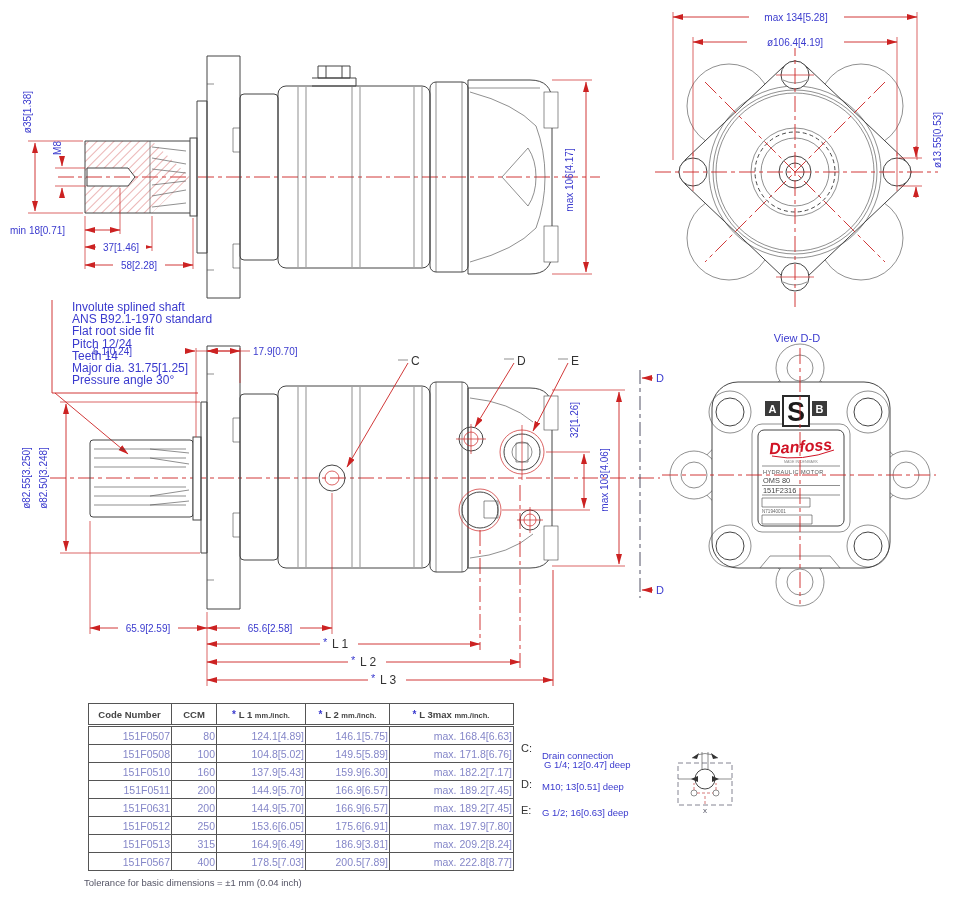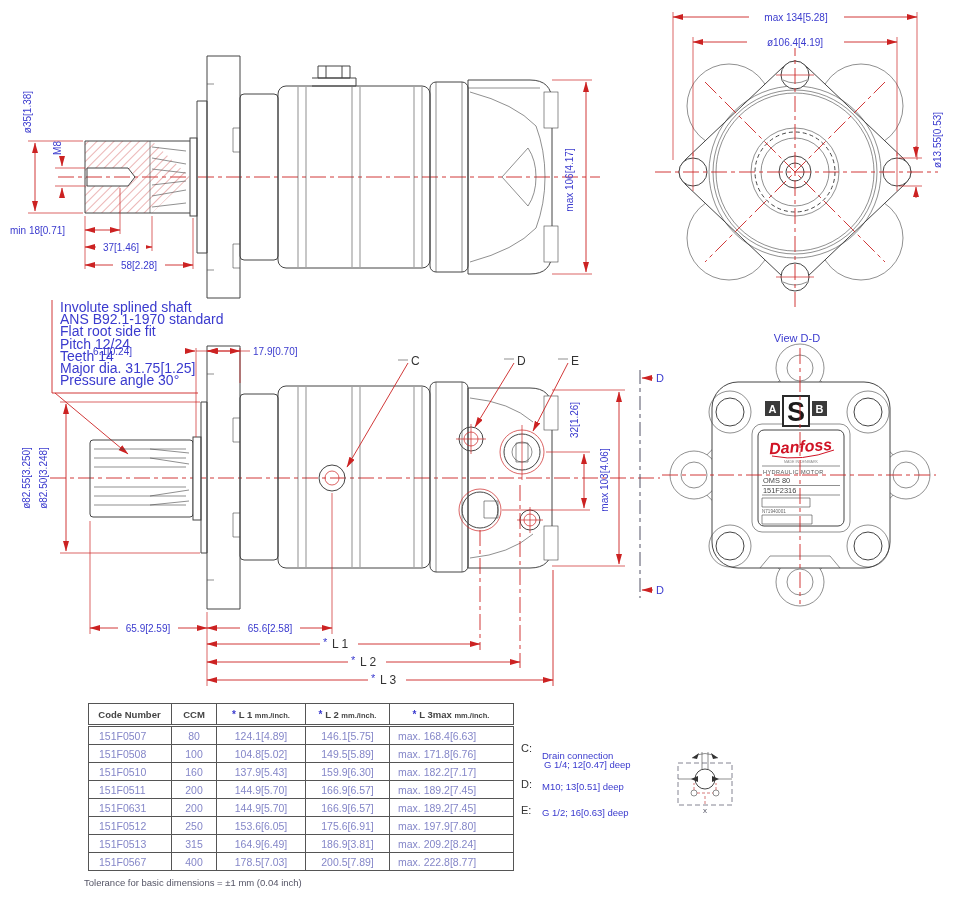--- a/index.html
+++ b/index.html
@@ -13,28 +13,28 @@
   .red{stroke:#cc2222;fill:none;stroke-width:0.9;}
   .redt{stroke:#cc2222;fill:none;stroke-width:0.7;}
   .cl{stroke:#cc2222;fill:none;stroke-width:0.9;stroke-dasharray:16 4 4 4;}
   .clb{stroke:#3f3f55;fill:none;stroke-width:0.9;stroke-dasharray:14 4 4 4;}
   .dim{stroke:#cc2222;fill:none;stroke-width:0.9;}
   .dtxt{fill:#3a3ace;font-size:11px;}
   .dtxts{fill:#3a3ace;font-size:10px;}
   .dark{fill:#333333;font-size:12px;}
   .wbg{fill:#ffffff;stroke:none;}
   
-  .spline-note{position:absolute;left:60px;top:301px;color:#3a3ace;
-               font-size:14px;line-height:12.2px;white-space:nowrap;}
+  .spline-note{position:absolute;left:72px;top:301px;color:#3a3ace;
+               font-size:12px;line-height:12.2px;white-space:nowrap;}
   .dim-table{position:absolute;left:88px;top:703px;border-collapse:collapse;
              table-layout:fixed;}
   .dim-table th,.dim-table td{border:1px solid #555;white-space:nowrap;overflow:hidden;}
   .dim-table th{height:18px;font-weight:bold;color:#444;font-size:9.5px;
                 border-bottom:3px double #555;}
-  .dim-table td{height:15px;color:#8486c8;font-size:10.5px;}
+  .dim-table td{height:15px;color:#8486c8;font-size:10.5px;text-align:right;}
   .td-code{width:71px;text-align:left;padding-left:10px;}
   .td-ccm{width:42px;text-align:center;}
   .td-l1{width:86px;text-align:center;}
   .td-l2{width:81px;text-align:center;}
   .td-l3{width:114px;text-align:left;padding-left:8px;}
   .th-ast{color:#3a3ace;font-size:10px;}
   .th-unit{font-size:7.5px;}
   .port-notes{position:absolute;left:521px;top:742px;width:190px;}
   .pn-key{color:#333;font-size:11px;}
   .pn-val{color:#3a3ace;font-size:9.5px;}

